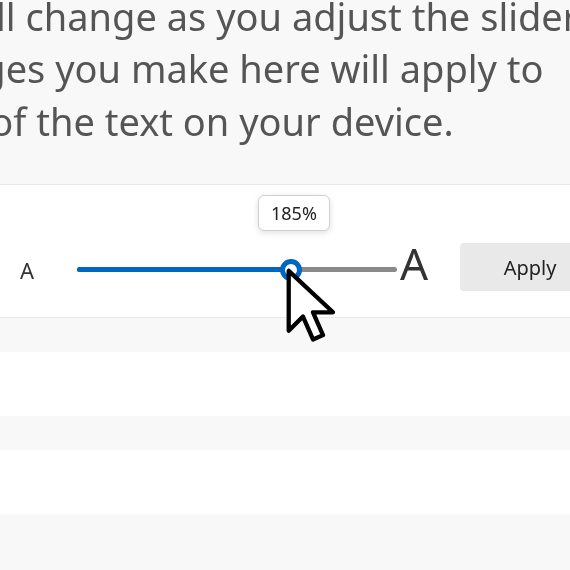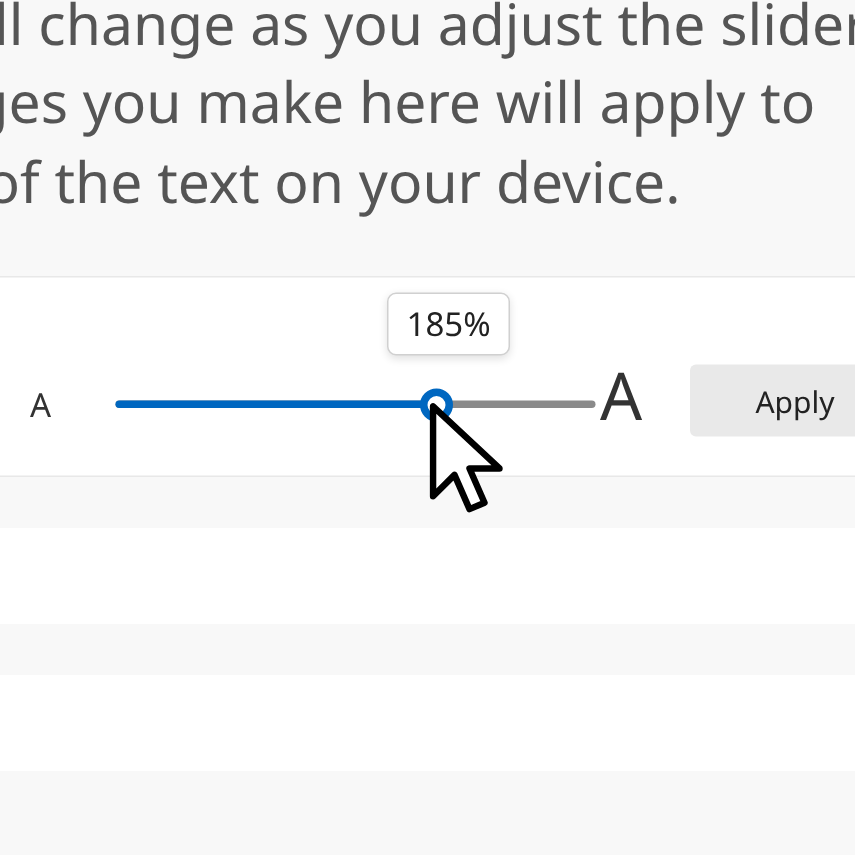--- a/index.html
+++ b/index.html
@@ -71,21 +71,21 @@
     background: #fff;
     border: 5px solid #0067c0;
   }
   .tooltip {
     position: absolute;
     left: 258px; top: 10px;
     background: #fff;
     border: 1px solid #d0d0d0;
     border-radius: 6px;
     padding: 5px 12px;
-    font-size: 22px;
+    font-size: 18px;
     color: #222;
     box-shadow: 0 2px 6px rgba(0,0,0,0.12);
   }
   .apply-btn {
     position: absolute;
     left: 460px; top: 58px;
     width: 140px; height: 48px;
     background: #e9e9e9;
     border-radius: 4px;
     display: flex;

